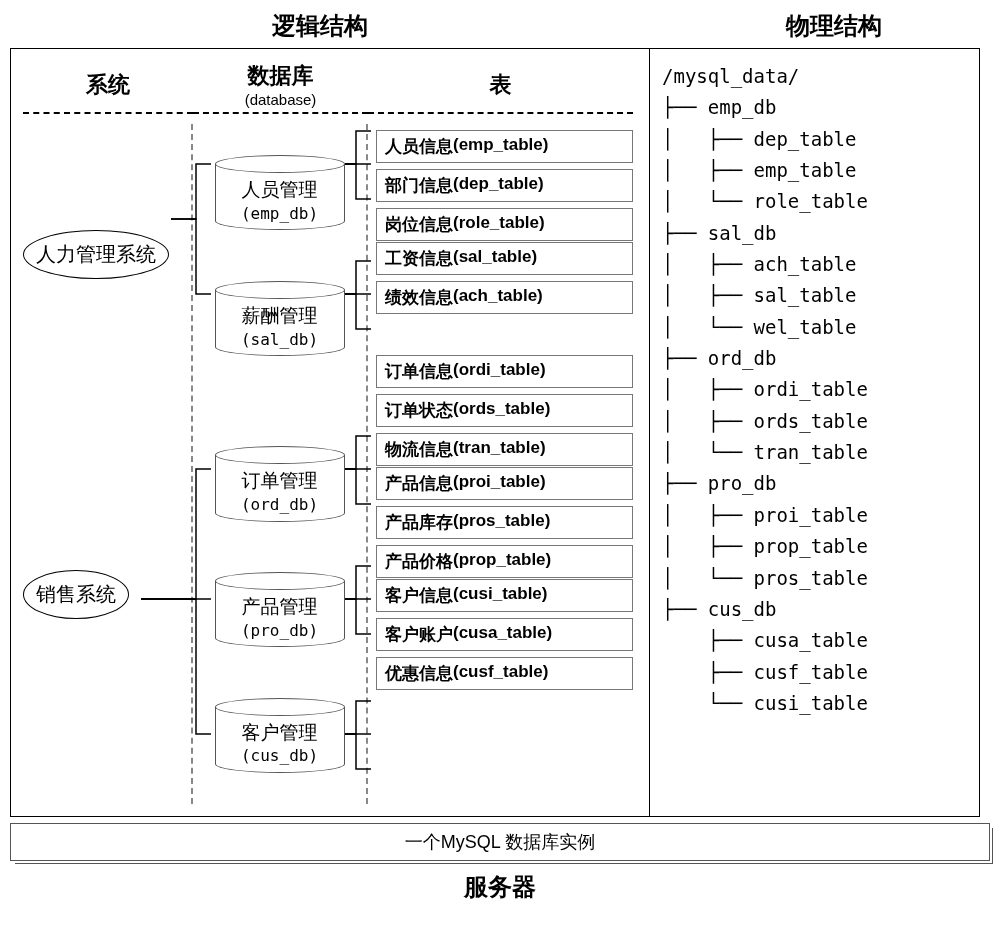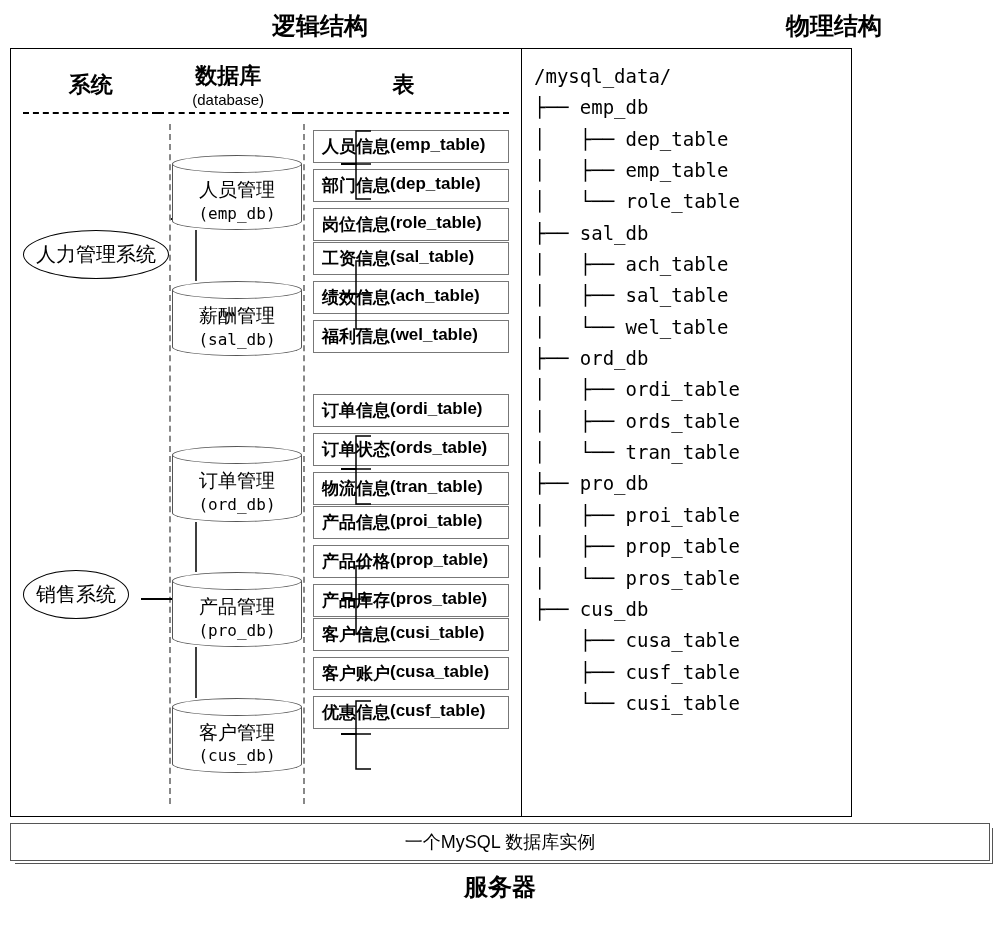--- a/index.html
+++ b/index.html
@@ -14,21 +14,21 @@
   .container { width: 980px; margin: 0 auto; }
   .top-titles { display: flex; gap: 48px; }
   .top-title {
     font-weight: 700;
     font-size: 24px;
     text-align: center;
     padding-bottom: 6px;
   }
   .main-row { display: flex; }
   .logical-box {
-    width: 512px;
+    width: 640px;
     border: 1.5px solid #000;
     position: relative;
     padding: 12px;
   }
   .physical-box {
     width: 330px;
     border: 1.5px solid #000;
     border-left: none;
     padding: 12px 8px 12px 12px;
   }
@@ -313,24 +313,20 @@
             </div>
             <div class="table-group">
               <div class="table-box">
                 <span>工资信息</span>
                 <span>(sal_table)</span>
               </div>
               <div class="table-box">
                 <span>绩效信息</span>
                 <span>(ach_table)</span>
               </div>
-              <div class="table-box">
-                <span>福利信息</span>
-                <span>(wel_table)</span>
-              </div>
             </div>
             <div class="table-group" style="margin-top: 40px;">
               <div class="table-box">
                 <span>订单信息</span>
                 <span>(ordi_table)</span>
               </div>
               <div class="table-box">
                 <span>订单状态</span>
                 <span>(ords_table)</span>
               </div>
@@ -338,26 +334,26 @@
                 <span>物流信息</span>
                 <span>(tran_table)</span>
               </div>
             </div>
             <div class="table-group">
               <div class="table-box">
                 <span>产品信息</span>
                 <span>(proi_table)</span>
               </div>
               <div class="table-box">
+                <span>产品库存</span>
+                <span>(pros_table)</span>
+              </div>
+              <div class="table-box">
                 <span>产品价格</span>
                 <span>(prop_table)</span>
-              </div>
-              <div class="table-box">
-                <span>产品库存</span>
-                <span>(pros_table)</span>
               </div>
             </div>
             <div class="table-group">
               <div class="table-box">
                 <span>客户信息</span>
                 <span>(cusi_table)</span>
               </div>
               <div class="table-box">
                 <span>客户账户</span>
                 <span>(cusa_table)</span>

